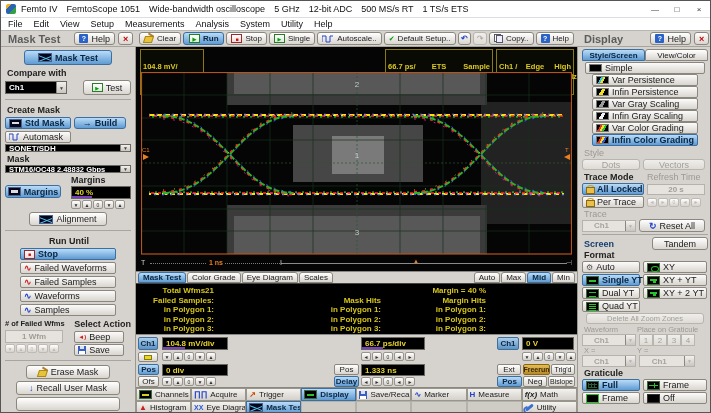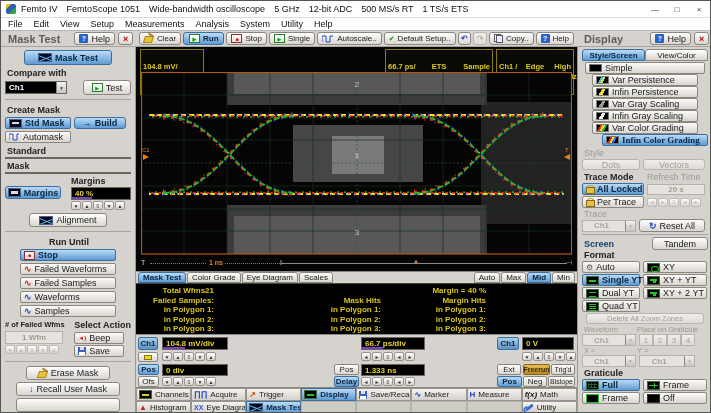--- a/index.html
+++ b/index.html
@@ -281,21 +281,20 @@
           </span>
       </div>
       <div class="row">
           <span class="listbtn" style="width:66px;">
             <svg class="sqwave" width="11" height="8">
               <path d="M0,7 V1 H4 V7 H8 V1 H10" stroke="#2244cc" fill="none"></path>
             </svg>
             <span>Automask</span>
           </span>
         </div>
-      <div class="lab">Standard</div>
       <div class="dd">
           <span>SONET/SDH</span>
           <span class="arr">▼</span>
         </div>
       <div class="lab">Mask</div>
       <div class="dd" style="font-size:7.5px;">
           <span>STM16/OC48   2.48832 Gbps</span>
           <span class="arr">▼</span>
         </div>
       <div class="row" style="align-items:flex-start;margin-top:2px;">
@@ -727,21 +726,21 @@
             <span class="pico p4"></span>
             <span>Infin Gray Scaling</span>
           </span>
         </div>
       <div class="row" style="justify-content:center;margin:0;">
           <span class="listbtn" style="width:106px;">
             <span class="pico p5"></span>
             <span>Var Color Grading</span>
           </span>
         </div>
-      <div class="row" style="justify-content:flex-end;margin:0;font-family:Liberation Serif, serif;">
+      <div class="row" style="justify-content:center;margin:0;">
           <span class="listbtn sel" style="width:106px;">
             <span class="pico p6"></span>
             <span>Infin Color Grading</span>
           </span>
         </div>
       <div class="lab dim">Style</div>
       <div class="row" style="margin:0;">
           <span class="btn dis" style="width:58px;height:11px;">Dots</span>
           <span class="btn dis" style="width:62px;height:11px;">Vectors</span>
         </div>

